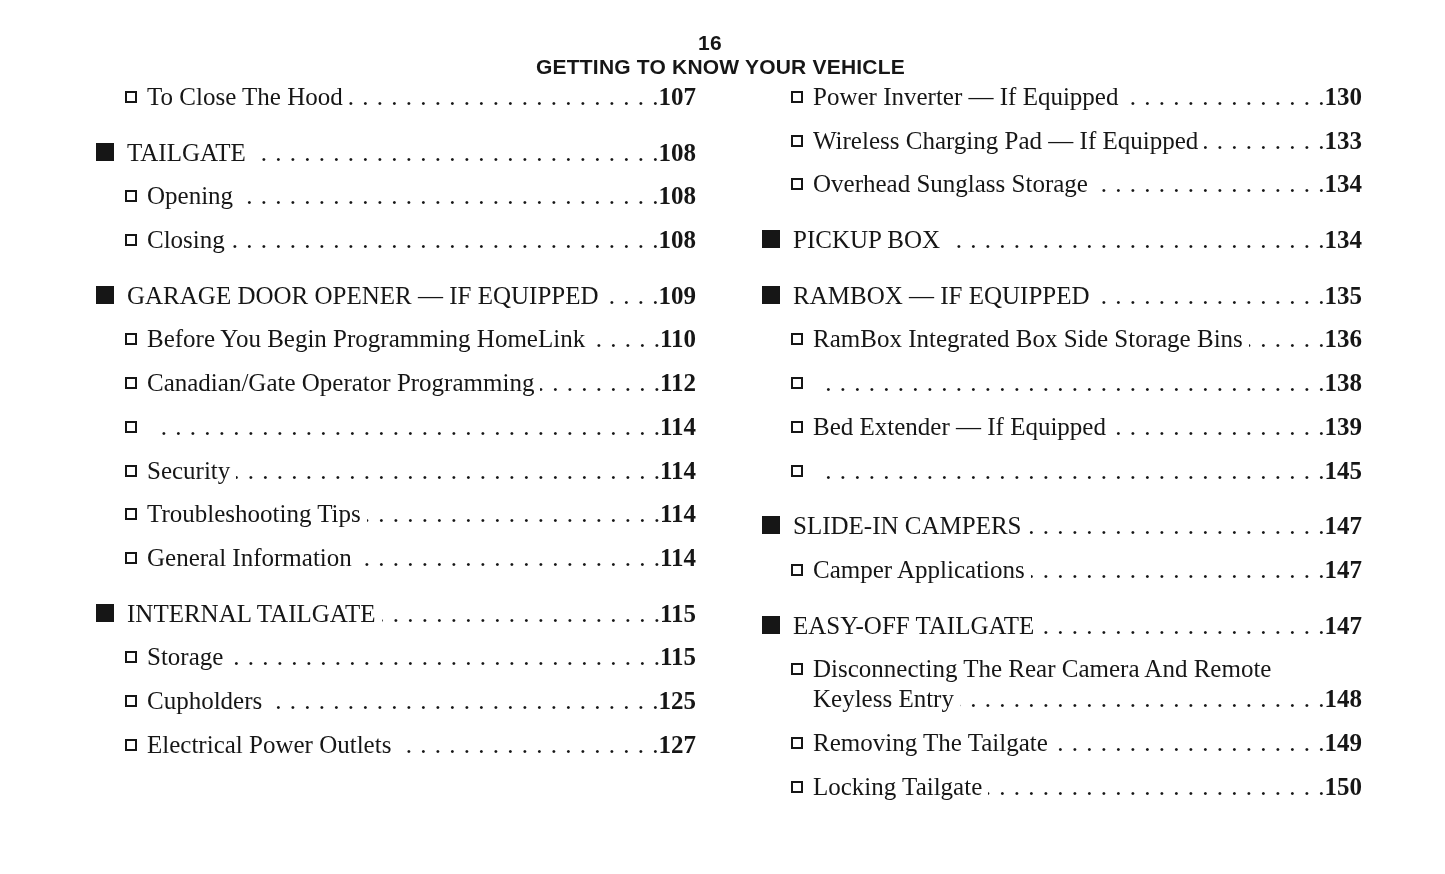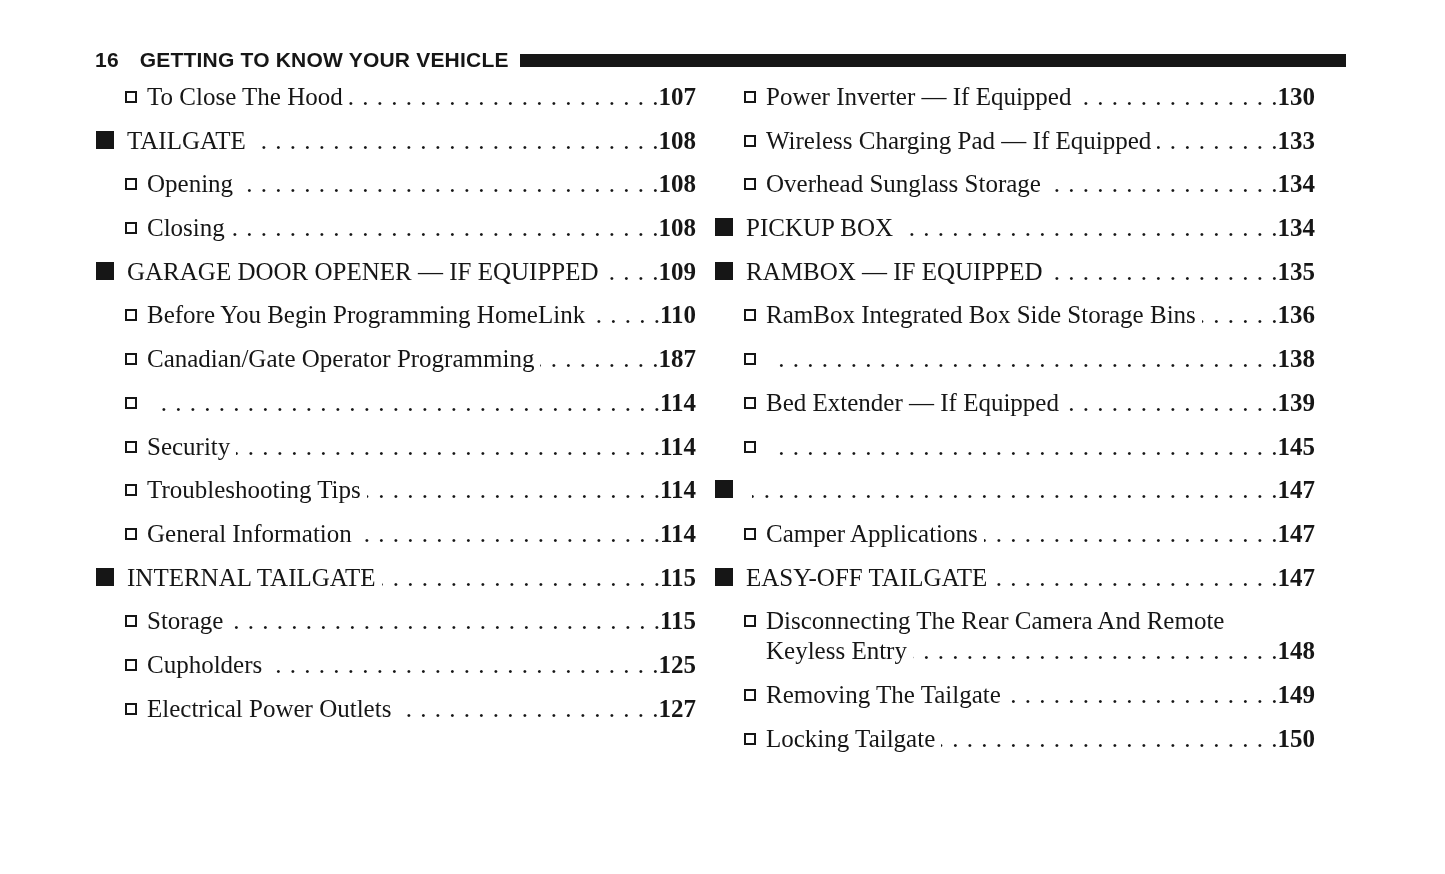--- a/index.html
+++ b/index.html
@@ -3,36 +3,36 @@
 <meta charset="utf-8">
 <style>
   * { margin: 0; padding: 0; box-sizing: content-box; }
   html, body { background: #ffffff; }
   body {
     width: 1445px; height: 874px; position: relative; overflow: hidden;
     font-family: "Liberation Serif", serif; color: #161616;
   }
   
   .header {
-    position: absolute; left: 95px; top: 47px; width: 1251px; height: 26px;
+    position: absolute; left: 95px; top: 31px; width: 1251px; height: 26px;
     display: flex; align-items: center;
     font-family: "Liberation Sans", sans-serif; font-weight: 700;
-    font-size: 21px; letter-spacing: 0.2px; white-space: nowrap;
+    font-size: 21px; letter-spacing: 0.2px; white-space: nowrap; flex-direction: column;
   }
   .hnum   { margin-right: 21px; }
   .hbar   { flex: 1; height: 13px; background: #161616; margin-left: 11px; }
   
   .col { position: absolute; top: 75px; width: 601px; font-size: 25px; }
   #col-left  { left: 95px; }
-  #col-right { left: 714px; }
+  #col-right { left: 761px; }
   .row {
     display: flex; align-items: stretch;
     height: 43.7px; line-height: 43.7px; white-space: nowrap;
   }
-  .lvl1 { padding-left: 1px; }
+  .lvl1 { padding-left: 1px; margin-top: 12px; }
   .lvl2 { padding-left: 30px; }
   .marker { flex: none; align-self: flex-start; display: block; }
   .sq-filled { width: 18px; height: 18px; background: #161616; margin: 12px 13px 0 0; }
   .sq-open {
     width: 12px; height: 12px; border: 2px solid #161616; box-sizing: border-box;
     margin: 16px 10px 0 0;
   }
   .label   { flex: none; }
   .leader  { flex: 1; min-width: 10px; overflow: hidden; margin-left: 6px; }
   .leader::before {
@@ -95,21 +95,21 @@
     <span class="marker sq-open"></span>
     <span class="label">Before You Begin Programming HomeLink</span>
     <span class="leader"></span>
     <span class="pagenum">110</span>
   </div>
 
   <div class="row lvl2">
     <span class="marker sq-open"></span>
     <span class="label">Canadian/Gate Operator Programming</span>
     <span class="leader"></span>
-    <span class="pagenum">187</span>
+    <span class="pagenum">112</span>
   </div>
 
   <div class="row lvl2">
     <span class="marker sq-open"></span>
     <span class="leader"></span>
     <span class="pagenum">114</span>
   </div>
 
   <div class="row lvl2">
     <span class="marker sq-open"></span>
@@ -220,20 +220,21 @@
   </div>
 
   <div class="row lvl2">
     <span class="marker sq-open"></span>
     <span class="leader"></span>
     <span class="pagenum">145</span>
   </div>
 
   <div class="row lvl1">
     <span class="marker sq-filled"></span>
+    <span class="label">SLIDE-IN CAMPERS</span>
     <span class="leader"></span>
     <span class="pagenum">147</span>
   </div>
 
   <div class="row lvl2">
     <span class="marker sq-open"></span>
     <span class="label">Camper Applications</span>
     <span class="leader"></span>
     <span class="pagenum">147</span>
   </div>

